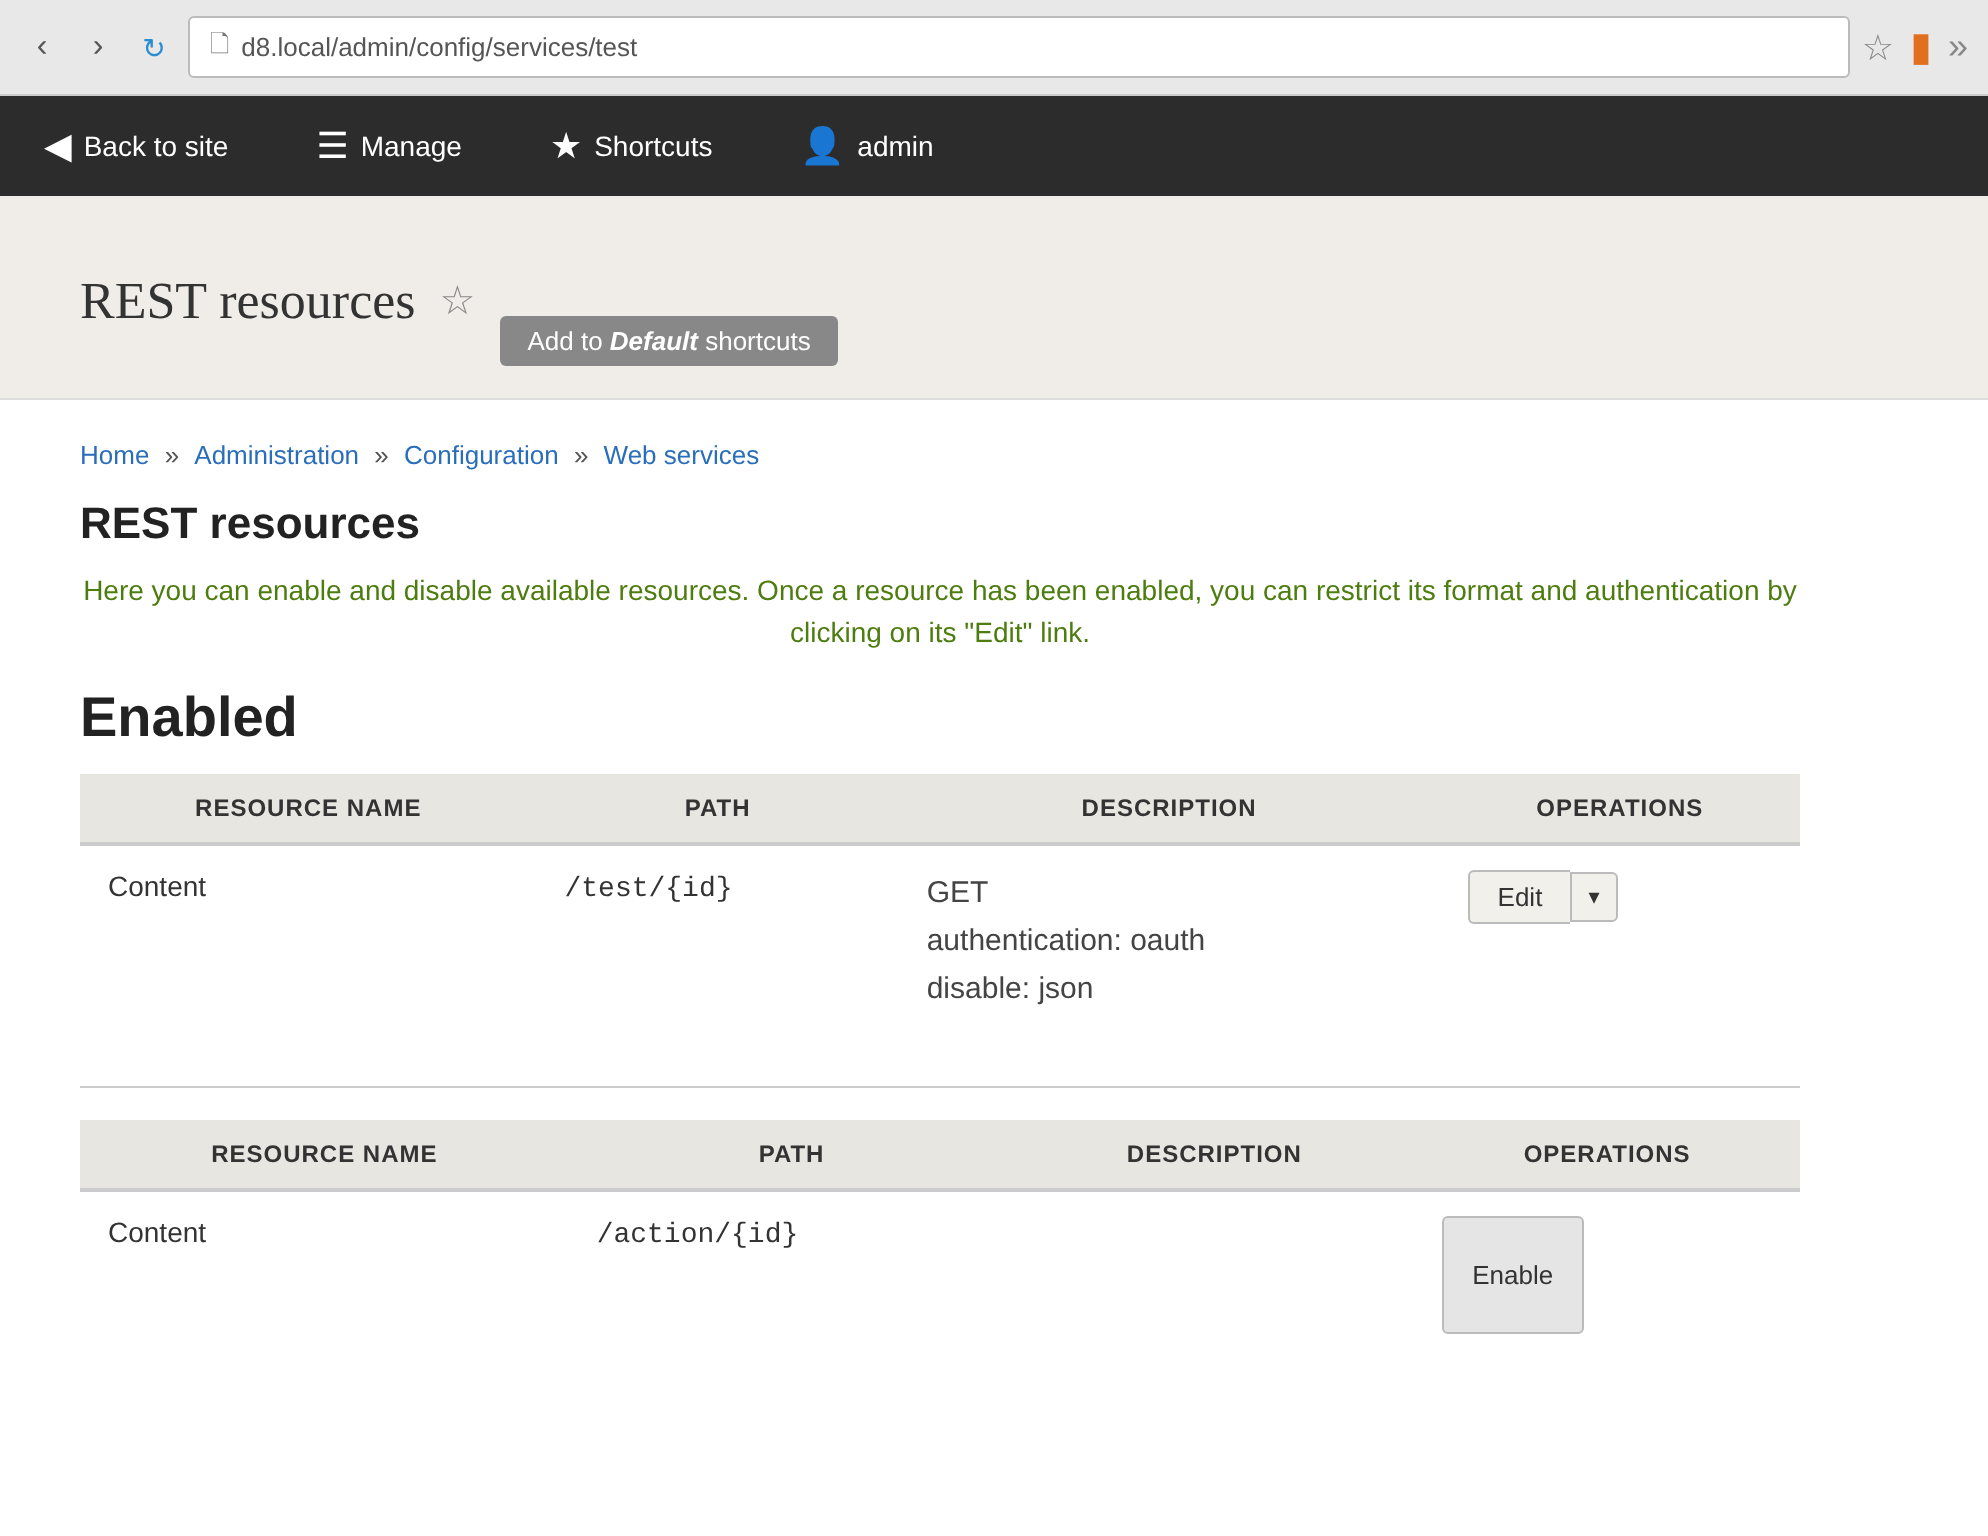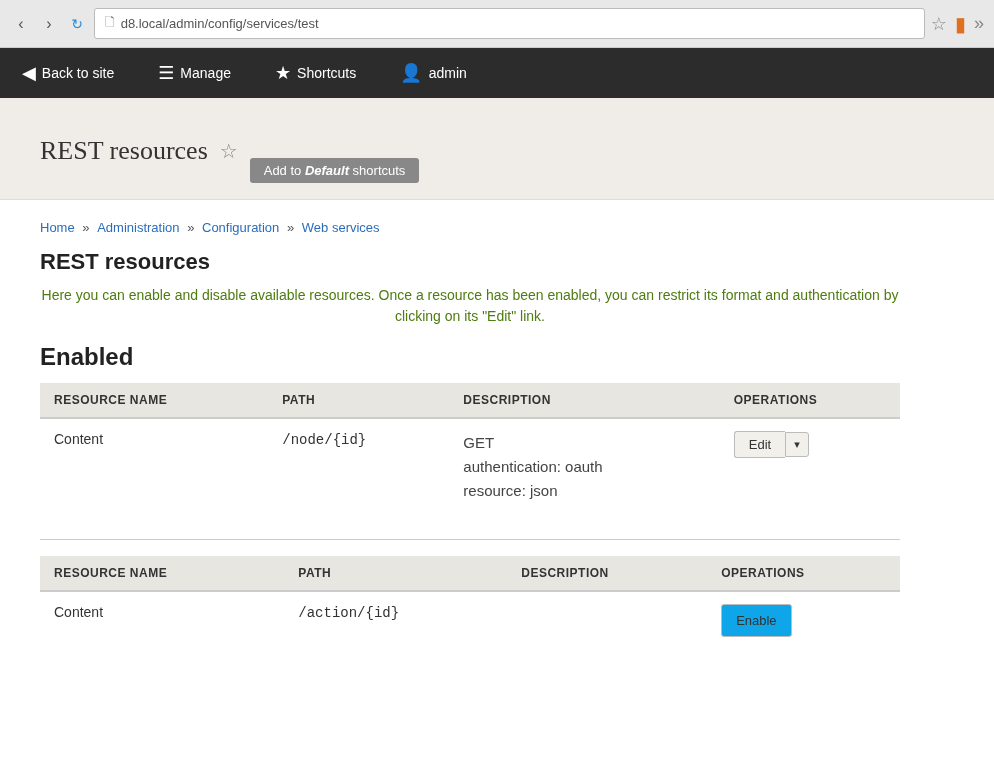--- a/index.html
+++ b/index.html
@@ -100,34 +100,34 @@
     .section-title {
       font-size: 22px; font-weight: bold; color: #222; margin-bottom: 10px;
       font-family: Arial, sans-serif;
     }
     .section-desc {
       font-size: 14px; color: #4d7c0f; margin-bottom: 16px; line-height: 1.5; text-align: center;
     }
 
     
     .sub-heading {
-      font-size: 24px; font-weight: bold; color: #222; margin-bottom: 12px;
+      font-size: 28px; font-weight: bold; color: #222; margin-bottom: 12px;
     }
 
     
     .resource-table {
       width: 100%;
       border-collapse: collapse;
       margin-bottom: 8px;
     }
     .resource-table thead tr {
       background: #e8e6e1;
     }
     .resource-table th {
-      text-align: left;
+      text-align: center;
       padding: 10px 14px;
       font-size: 12px;
       font-weight: bold;
       color: #333;
       letter-spacing: 0.5px;
       text-transform: uppercase;
       border-bottom: 2px solid #ccc;
     }
     .resource-table td {
       padding: 12px 14px;
@@ -165,23 +165,23 @@
     .btn-dropdown {
       background: #f2f0eb;
       border: 1px solid #bbb;
       padding: 5px 8px;
       font-size: 11px;
       cursor: pointer;
       border-radius: 0 3px 3px 0;
       color: #333;
     }
     .btn-single {
-      background: #0ea5e9;
+      background: #e5e5e5;
       border: 1px solid #bbb;
-      padding: 8px 14px;
+      padding: 21px 14px;
       font-size: 13px;
       cursor: pointer;
       border-radius: 3px;
       color: #333;
     }
 
     .section-divider {
       border: none;
       border-top: 1px solid #ccc;
       margin: 24px 0 16px 0;
@@ -256,23 +256,23 @@
       <tr>
         <th>Resource Name</th>
         <th>Path</th>
         <th>Description</th>
         <th>Operations</th>
       </tr>
     </thead>
     <tbody id="enabled-tbody">
     <tr>
       <td>Content</td>
-      <td><span class="path-text">/node/{id}</span></td>
+      <td><span class="path-text">/test/{id}</span></td>
       <td>
-            <div class="description-text"><span>GET</span><br><span>authentication: oauth</span><br><span>resource: json</span></div>
+            <div class="description-text"><span>GET</span><br><span>authentication: oauth</span><br><span>disable: json</span></div>
           </td>
       <td>
         <div class="btn-group">
           <button class="btn-main">Edit</button>
           <button class="btn-dropdown">▾</button>
         </div>
       </td>
     </tr>
       </tbody>
   </table>

